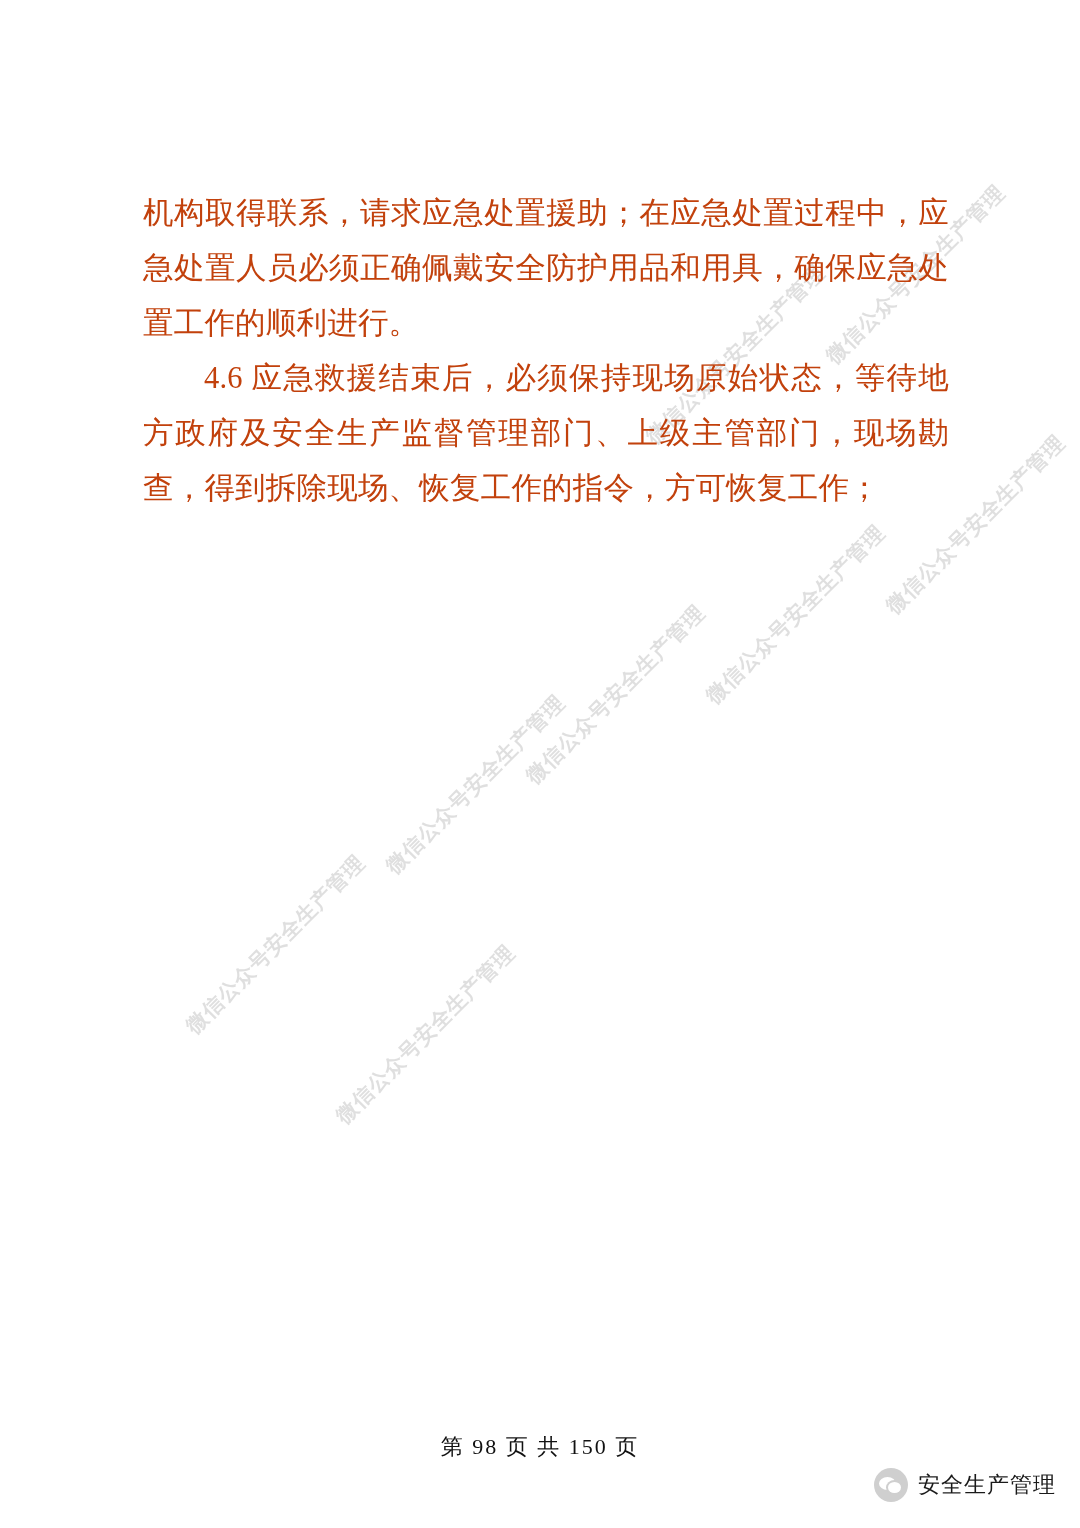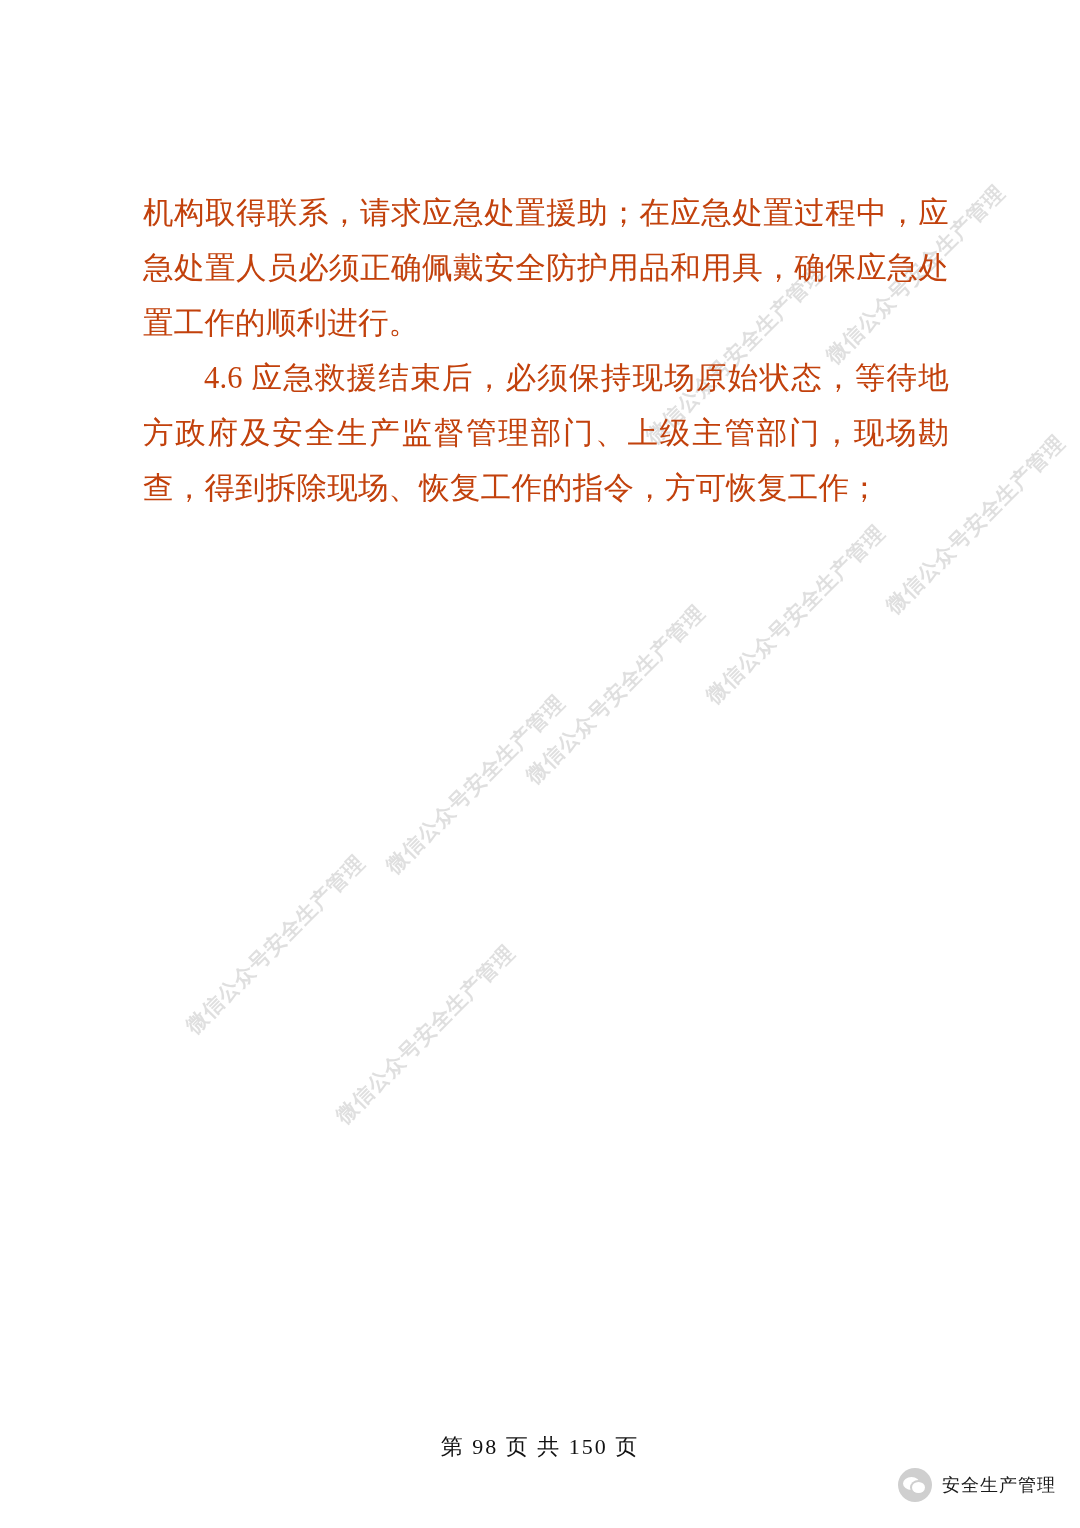--- a/index.html
+++ b/index.html
@@ -106,21 +106,21 @@
   }
   .badge-icon::after {
     width: 13px;
     height: 11px;
     left: 14px;
     top: 14px;
     box-shadow: 0 0 0 2px #cfcfcf;
   }
   .badge-text {
     font-family: Liberation Sans, sans-serif;
-    font-size: 18px;
+    font-size: 22px;
     color: #1a1a1a;
     letter-spacing: 1px;
   }
 </style>
 </head>
 <body>
 
 <div class="page">
 
   <div class="wm-layer">

